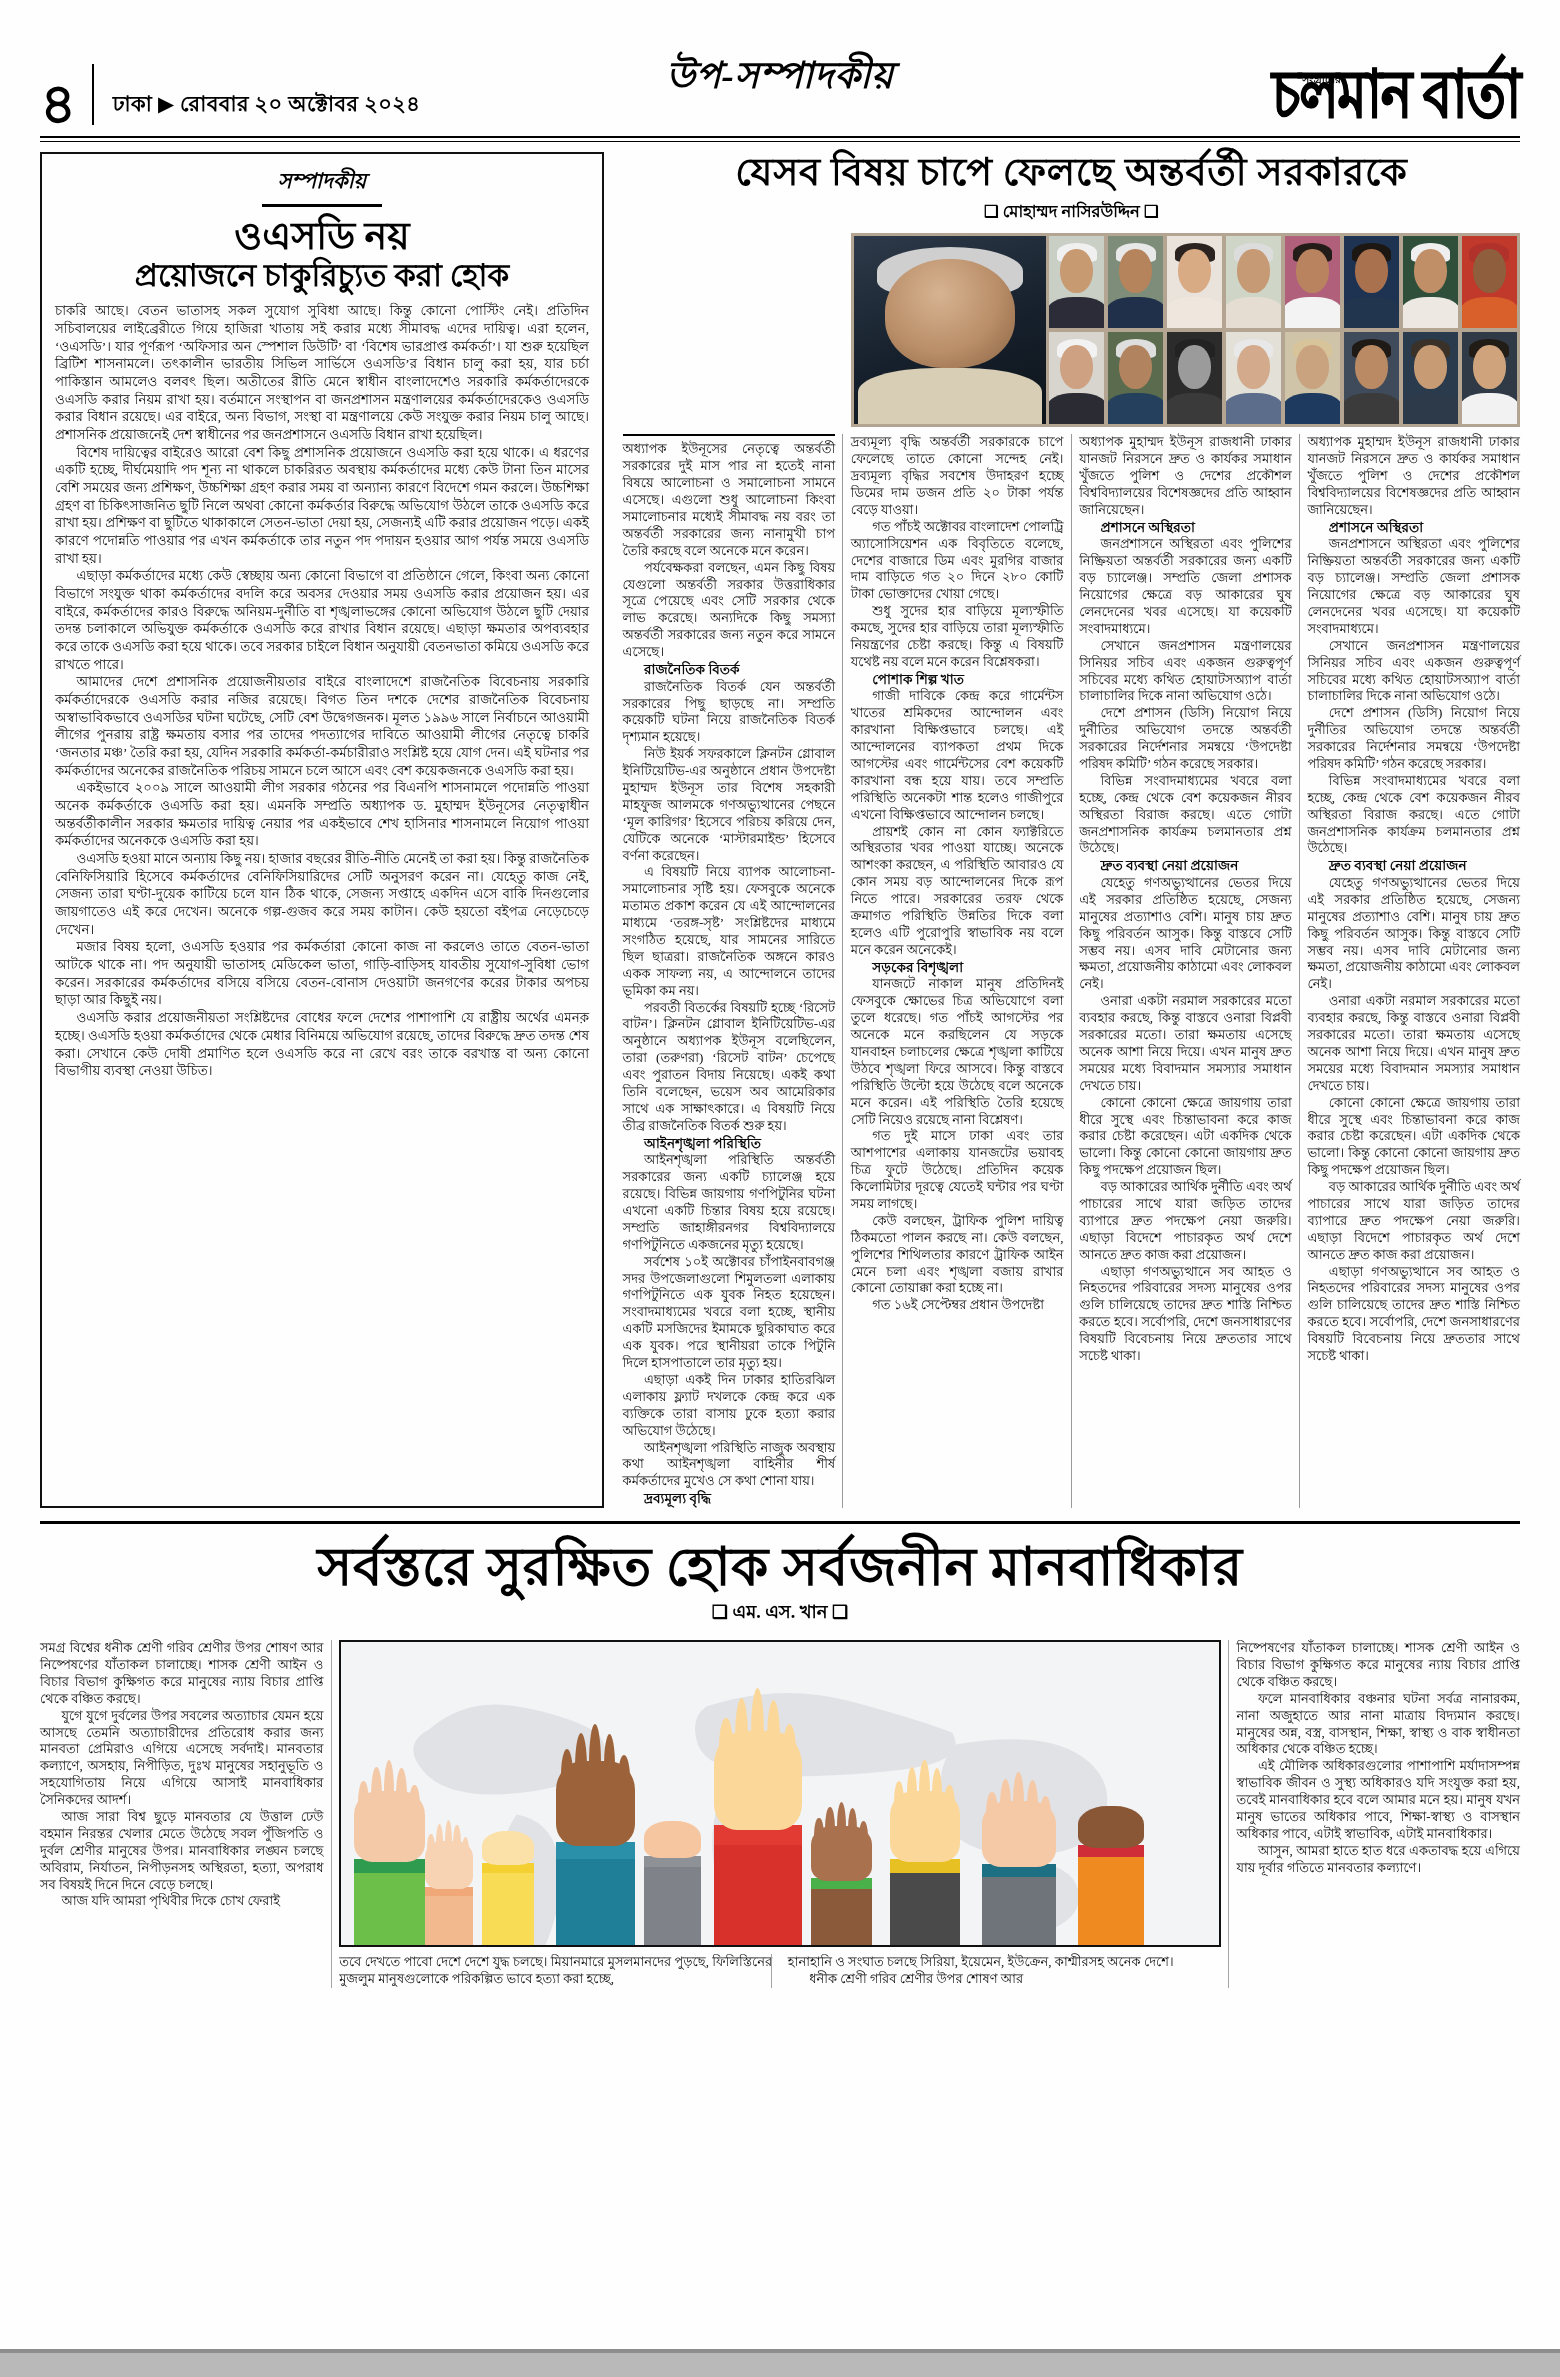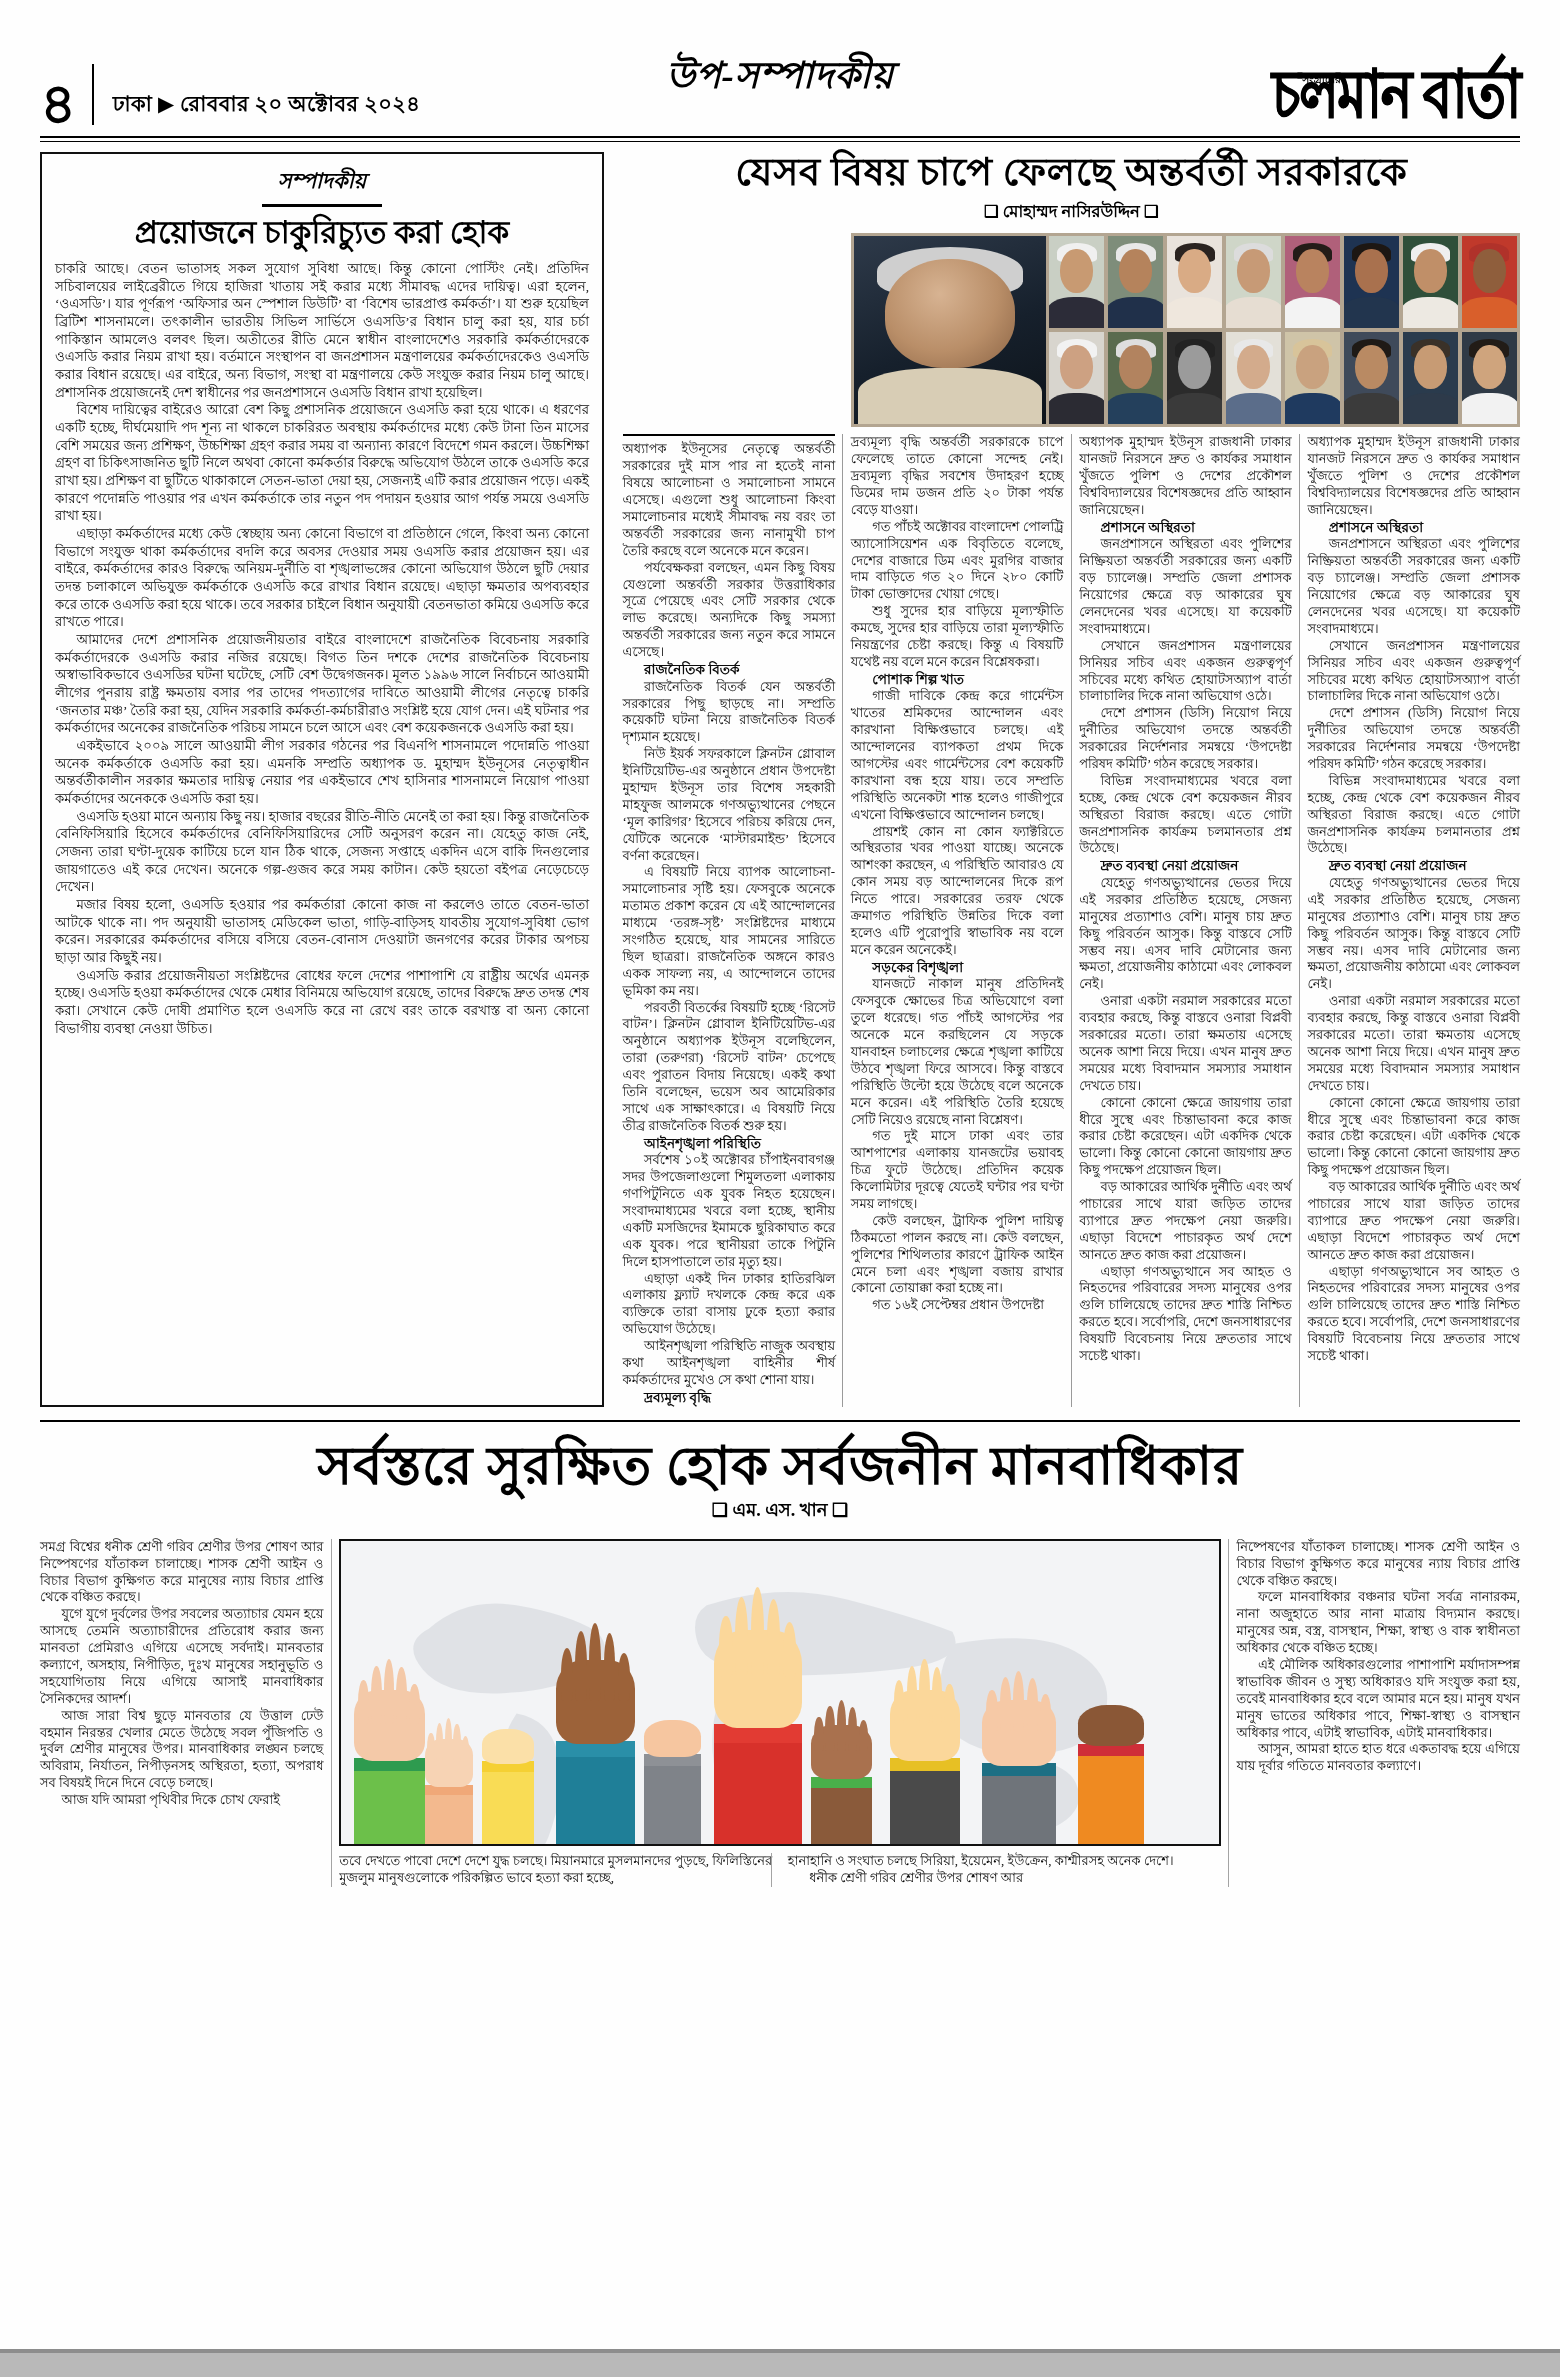--- a/index.html
+++ b/index.html
@@ -309,20 +309,21 @@
     </div>
   </div>
   <div class="mast-rule"></div>
   <div class="mast-rule thin"></div>
 
   <div class="top-area">
 
     <div class="editorial">
       <span class="ed-kicker">সম্পাদকীয়</span>
       <div class="ed-kicker-rule"></div>
+      <div class="ed-title">ওএসডি নয়</div>
       <div class="ed-sub">প্রয়োজনে চাকুরিচ্যুত করা হোক</div>
       <div class="body-txt" id="ed-body">
           <p class="noind">চাকরি আছে। বেতন ভাতাসহ সকল সুযোগ সুবিধা আছে। কিন্তু কোনো পোস্টিং নেই। প্রতিদিন সচিবালয়ের লাইব্রেরীতে গিয়ে হাজিরা খাতায় সই করার মধ্যে সীমাবদ্ধ এদের দায়িত্ব। এরা হলেন, ‘ওএসডি’। যার পূর্ণরূপ ‘অফিসার অন স্পেশাল ডিউটি’ বা ‘বিশেষ ভারপ্রাপ্ত কর্মকর্তা’। যা শুরু হয়েছিল ব্রিটিশ শাসনামলে। তৎকালীন ভারতীয় সিভিল সার্ভিসে ওএসডি’র বিধান চালু করা হয়, যার চর্চা পাকিস্তান আমলেও বলবৎ ছিল। অতীতের রীতি মেনে স্বাধীন বাংলাদেশেও সরকারি কর্মকর্তাদেরকে ওএসডি করার নিয়ম রাখা হয়। বর্তমানে সংস্থাপন বা জনপ্রশাসন মন্ত্রণালয়ের কর্মকর্তাদেরকেও ওএসডি করার বিধান রয়েছে। এর বাইরে, অন্য বিভাগ, সংস্থা বা মন্ত্রণালয়ে কেউ সংযুক্ত করার নিয়ম চালু আছে। প্রশাসনিক প্রয়োজনেই দেশ স্বাধীনের পর জনপ্রশাসনে ওএসডি বিধান রাখা হয়েছিল।</p>
           <p>বিশেষ দায়িত্বের বাইরেও আরো বেশ কিছু প্রশাসনিক প্রয়োজনে ওএসডি করা হয়ে থাকে। এ ধরণের একটি হচ্ছে, দীর্ঘমেয়াদি পদ শূন্য না থাকলে চাকরিরত অবস্থায় কর্মকর্তাদের মধ্যে কেউ টানা তিন মাসের বেশি সময়ের জন্য প্রশিক্ষণ, উচ্চশিক্ষা গ্রহণ করার সময় বা অন্যান্য কারণে বিদেশে গমন করলে। উচ্চশিক্ষা গ্রহণ বা চিকিৎসাজনিত ছুটি নিলে অথবা কোনো কর্মকর্তার বিরুদ্ধে অভিযোগ উঠলে তাকে ওএসডি করে রাখা হয়। প্রশিক্ষণ বা ছুটিতে থাকাকালে সেতন-ভাতা দেয়া হয়, সেজন্যই এটি করার প্রয়োজন পড়ে। একই কারণে পদোন্নতি পাওয়ার পর এখন কর্মকর্তাকে তার নতুন পদ পদায়ন হওয়ার আগ পর্যন্ত সময়ে ওএসডি রাখা হয়।</p>
           <p>এছাড়া কর্মকর্তাদের মধ্যে কেউ স্বেচ্ছায় অন্য কোনো বিভাগে বা প্রতিষ্ঠানে গেলে, কিংবা অন্য কোনো বিভাগে সংযুক্ত থাকা কর্মকর্তাদের বদলি করে অবসর দেওয়ার সময় ওএসডি করার প্রয়োজন হয়। এর বাইরে, কর্মকর্তাদের কারও বিরুদ্ধে অনিয়ম-দুর্নীতি বা শৃঙ্খলাভঙ্গের কোনো অভিযোগ উঠলে ছুটি দেয়ার তদন্ত চলাকালে অভিযুক্ত কর্মকর্তাকে ওএসডি করে রাখার বিধান রয়েছে। এছাড়া ক্ষমতার অপব্যবহার করে তাকে ওএসডি করা হয়ে থাকে। তবে সরকার চাইলে বিধান অনুযায়ী বেতনভাতা কমিয়ে ওএসডি করে রাখতে পারে।</p>
           <p>আমাদের দেশে প্রশাসনিক প্রয়োজনীয়তার বাইরে বাংলাদেশে রাজনৈতিক বিবেচনায় সরকারি কর্মকর্তাদেরকে ওএসডি করার নজির রয়েছে। বিগত তিন দশকে দেশের রাজনৈতিক বিবেচনায় অস্বাভাবিকভাবে ওএসডির ঘটনা ঘটেছে, সেটি বেশ উদ্বেগজনক। মূলত ১৯৯৬ সালে নির্বাচনে আওয়ামী লীগের পুনরায় রাষ্ট্র ক্ষমতায় বসার পর তাদের পদত্যাগের দাবিতে আওয়ামী লীগের নেতৃত্বে চাকরি ‘জনতার মঞ্চ’ তৈরি করা হয়, যেদিন সরকারি কর্মকর্তা-কর্মচারীরাও সংশ্লিষ্ট হয়ে যোগ দেন। এই ঘটনার পর কর্মকর্তাদের অনেকের রাজনৈতিক পরিচয় সামনে চলে আসে এবং বেশ কয়েকজনকে ওএসডি করা হয়।</p>
           <p>একইভাবে ২০০৯ সালে আওয়ামী লীগ সরকার গঠনের পর বিএনপি শাসনামলে পদোন্নতি পাওয়া অনেক কর্মকর্তাকে ওএসডি করা হয়। এমনকি সম্প্রতি অধ্যাপক ড. মুহাম্মদ ইউনূসের নেতৃত্বাধীন অন্তর্বর্তীকালীন সরকার ক্ষমতার দায়িত্ব নেয়ার পর একইভাবে শেখ হাসিনার শাসনামলে নিয়োগ পাওয়া কর্মকর্তাদের অনেককে ওএসডি করা হয়।</p>
           <p>ওএসডি হওয়া মানে অন্যায় কিছু নয়। হাজার বছরের রীতি-নীতি মেনেই তা করা হয়। কিন্তু রাজনৈতিক বেনিফিসিয়ারি হিসেবে কর্মকর্তাদের বেনিফিসিয়ারিদের সেটি অনুসরণ করেন না। যেহেতু কাজ নেই, সেজন্য তারা ঘণ্টা-দুয়েক কাটিয়ে চলে যান ঠিক থাকে, সেজন্য সপ্তাহে একদিন এসে বাকি দিনগুলোর জায়গাতেও এই করে দেখেন। অনেকে গল্প-গুজব করে সময় কাটান। কেউ হয়তো বইপত্র নেড়েচেড়ে দেখেন।</p>
           <p>মজার বিষয় হলো, ওএসডি হওয়ার পর কর্মকর্তারা কোনো কাজ না করলেও তাতে বেতন-ভাতা আটকে থাকে না। পদ অনুযায়ী ভাতাসহ মেডিকেল ভাতা, গাড়ি-বাড়িসহ যাবতীয় সুযোগ-সুবিধা ভোগ করেন। সরকারের কর্মকর্তাদের বসিয়ে বসিয়ে বেতন-বোনাস দেওয়াটা জনগণের করের টাকার অপচয় ছাড়া আর কিছুই নয়।</p>
           <p>ওএসডি করার প্রয়োজনীয়তা সংশ্লিষ্টদের বোধের ফলে দেশের পাশাপাশি যে রাষ্ট্রীয় অর্থের এমনক় হচ্ছে। ওএসডি হওয়া কর্মকর্তাদের থেকে মেধার বিনিময়ে অভিযোগ রয়েছে, তাদের বিরুদ্ধে দ্রুত তদন্ত শেষ করা। সেখানে কেউ দোষী প্রমাণিত হলে ওএসডি করে না রেখে বরং তাকে বরখাস্ত বা অন্য কোনো বিভাগীয় ব্যবস্থা নেওয়া উচিত।</p>
@@ -435,20 +436,21 @@
           <div class="ma-top-rule"></div>
           <div class="body-txt" id="ma-col-0">
               <p class="noind">অধ্যাপক ইউনূসের নেতৃত্বে অন্তর্বর্তী সরকারের দুই মাস পার না হতেই নানা বিষয়ে আলোচনা ও সমালোচনা সামনে এসেছে। এগুলো শুধু আলোচনা কিংবা সমালোচনার মধ্যেই সীমাবদ্ধ নয় বরং তা অন্তর্বর্তী সরকারের জন্য নানামুখী চাপ তৈরি করছে বলে অনেকে মনে করেন।</p>
               <p>পর্যবেক্ষকরা বলছেন, এমন কিছু বিষয় যেগুলো অন্তর্বর্তী সরকার উত্তরাধিকার সূত্রে পেয়েছে এবং সেটি সরকার থেকে লাভ করেছে। অন্যদিকে কিছু সমস্যা অন্তর্বর্তী সরকারের জন্য নতুন করে সামনে এসেছে।</p>
               <p class="subhead">রাজনৈতিক বিতর্ক</p>
               <p>রাজনৈতিক বিতর্ক যেন অন্তর্বর্তী সরকারের পিছু ছাড়ছে না। সম্প্রতি কয়েকটি ঘটনা নিয়ে রাজনৈতিক বিতর্ক দৃশ্যমান হয়েছে।</p>
               <p>নিউ ইয়র্ক সফরকালে ক্লিনটন গ্লোবাল ইনিটিয়েটিভ-এর অনুষ্ঠানে প্রধান উপদেষ্টা মুহাম্মদ ইউনূস তার বিশেষ সহকারী মাহফুজ আলমকে গণঅভ্যুত্থানের পেছনে ‘মূল কারিগর’ হিসেবে পরিচয় করিয়ে দেন, যেটিকে অনেকে ‘মাস্টারমাইন্ড’ হিসেবে বর্ণনা করেছেন।</p>
               <p>এ বিষয়টি নিয়ে ব্যাপক আলোচনা-সমালোচনার সৃষ্টি হয়। ফেসবুকে অনেকে মতামত প্রকাশ করেন যে এই আন্দোলনের মাধ্যমে ‘তরঙ্গ-সৃষ্ট’ সংশ্লিষ্টদের মাধ্যমে সংগঠিত হয়েছে, যার সামনের সারিতে ছিল ছাত্ররা। রাজনৈতিক অঙ্গনে কারও একক সাফল্য নয়, এ আন্দোলনে তাদের ভূমিকা কম নয়।</p>
               <p>পরবর্তী বিতর্কের বিষয়টি হচ্ছে ‘রিসেট বাটন’। ক্লিনটন গ্লোবাল ইনিটিয়েটিভ-এর অনুষ্ঠানে অধ্যাপক ইউনূস বলেছিলেন, তারা (তরুণরা) ‘রিসেট বাটন’ চেপেছে এবং পুরাতন বিদায় নিয়েছে। একই কথা তিনি বলেছেন, ভয়েস অব আমেরিকার সাথে এক সাক্ষাৎকারে। এ বিষয়টি নিয়ে তীব্র রাজনৈতিক বিতর্ক শুরু হয়।</p>
               <p class="subhead">আইনশৃঙ্খলা পরিস্থিতি</p>
+              <p>আইনশৃঙ্খলা পরিস্থিতি অন্তর্বর্তী সরকারের জন্য একটি চ্যালেঞ্জ হয়ে রয়েছে। বিভিন্ন জায়গায় গণপিটুনির ঘটনা এখনো একটি চিন্তার বিষয় হয়ে রয়েছে। সম্প্রতি জাহাঙ্গীরনগর বিশ্ববিদ্যালয়ে গণপিটুনিতে একজনের মৃত্যু হয়েছে।</p>
               <p>সর্বশেষ ১০ই অক্টোবর চাঁপাইনবাবগঞ্জ সদর উপজেলাগুলো শিমুলতলা এলাকায় গণপিটুনিতে এক যুবক নিহত হয়েছেন। সংবাদমাধ্যমের খবরে বলা হচ্ছে, স্থানীয় একটি মসজিদের ইমামকে ছুরিকাঘাত করে এক যুবক। পরে স্থানীয়রা তাকে পিটুনি দিলে হাসপাতালে তার মৃত্যু হয়।</p>
               <p>এছাড়া একই দিন ঢাকার হাতিরঝিল এলাকায় ফ্ল্যাট দখলকে কেন্দ্র করে এক ব্যক্তিকে তারা বাসায় ঢুকে হত্যা করার অভিযোগ উঠেছে।</p>
               <p>আইনশৃঙ্খলা পরিস্থিতি নাজুক অবস্থায় কথা আইনশৃঙ্খলা বাহিনীর শীর্ষ কর্মকর্তাদের মুখেও সে কথা শোনা যায়।</p>
               <p class="subhead">দ্রব্যমূল্য বৃদ্ধি</p>
             </div>
         </div>
         <div class="ma-col">
           <div class="body-txt" id="ma-col-1">
               <p class="noind">দ্রব্যমূল্য বৃদ্ধি অন্তর্বর্তী সরকারকে চাপে ফেলেছে তাতে কোনো সন্দেহ নেই। দ্রব্যমূল্য বৃদ্ধির সবশেষ উদাহরণ হচ্ছে ডিমের দাম ডজন প্রতি ২০ টাকা পর্যন্ত বেড়ে যাওয়া।</p>
               <p>গত পাঁচই অক্টোবর বাংলাদেশ পোলট্রি অ্যাসোসিয়েশন এক বিবৃতিতে বলেছে, দেশের বাজারে ডিম এবং মুরগির বাজার দাম বাড়িতে গত ২০ দিনে ২৮০ কোটি টাকা ভোক্তাদের খোয়া গেছে।</p>

